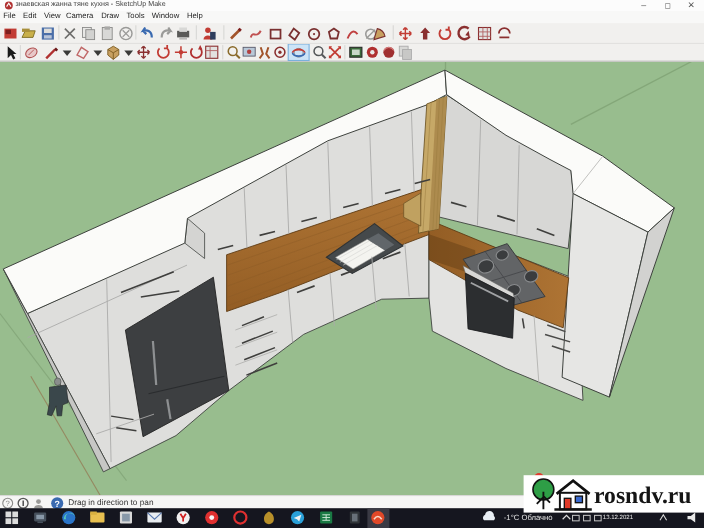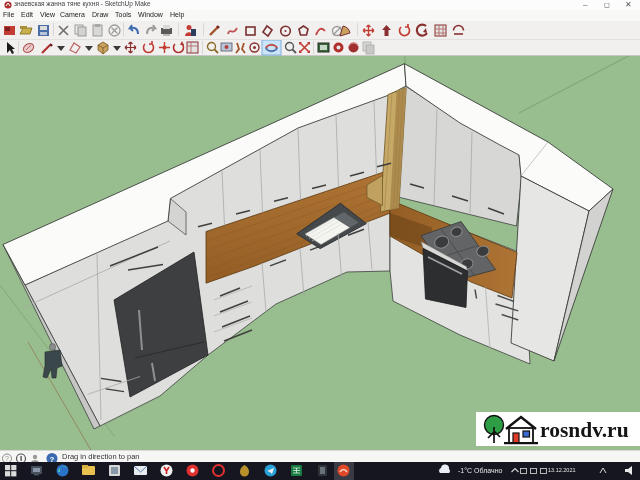--- a/index.html
+++ b/index.html
@@ -8,21 +8,21 @@
 #title-txt { left:14px; top:0px; font-size:6.5px; color:#444; letter-spacing:0; }
 #appico { left:4px; top:1px; width:8px; height:8px; }
 .winbtn { top:0px; font-size:8px; color:#555; }
 #menubar { left:0; top:10px; width:640px; height:11px; background:#f8f8f7; font-size:7px; color:#222; z-index:10; }
 .mi { position:absolute; top:1px; }
 #tb1 { z-index:10; left:0; top:21px; width:640px; height:19px; background:#f1f0ee; border-bottom:1px solid #e2e1df; }
 #tb2 { z-index:10; left:0; top:40px; width:640px; height:16px; background:#f1f0ee; border-bottom:1px solid #c8c7c5; }
 #statusbar { z-index:10; left:0; top:450px; width:640px; height:12px; background:#f6f6f5; border-top:1px solid #d8d8d6; }
 #status-txt { z-index:11; left:62px; top:452px; font-size:7.5px; color:#333; }
 #taskbar { z-index:10; left:0; top:462px; width:640px; height:18px; background:#15161f; }
-#watermark { z-index:12; left:476px; top:412px; width:164px; height:34px; background:#fff; }
+#watermark { z-index:12; left:476px; top:432px; width:164px; height:34px; background:#fff; }
 #wm-txt { left:64px; top:6px; font-family:"Liberation Serif", serif; font-weight:bold; font-size:21.5px; letter-spacing:-0.2px; color:#151515; letter-spacing:0px; }
 </style></head>
 <body>
 <svg width="640" height="480" viewBox="0 0 640 480" style="position:absolute;left:0;top:0;z-index:1">
 <defs>
 <clipPath id="vp">
         <rect x="0" y="55" width="640" height="395"></rect>
       </clipPath>
 <linearGradient id="woodL" x1="0" y1="0" x2="0" y2="1">
         <stop offset="0" stop-color="#ae7434"></stop>

